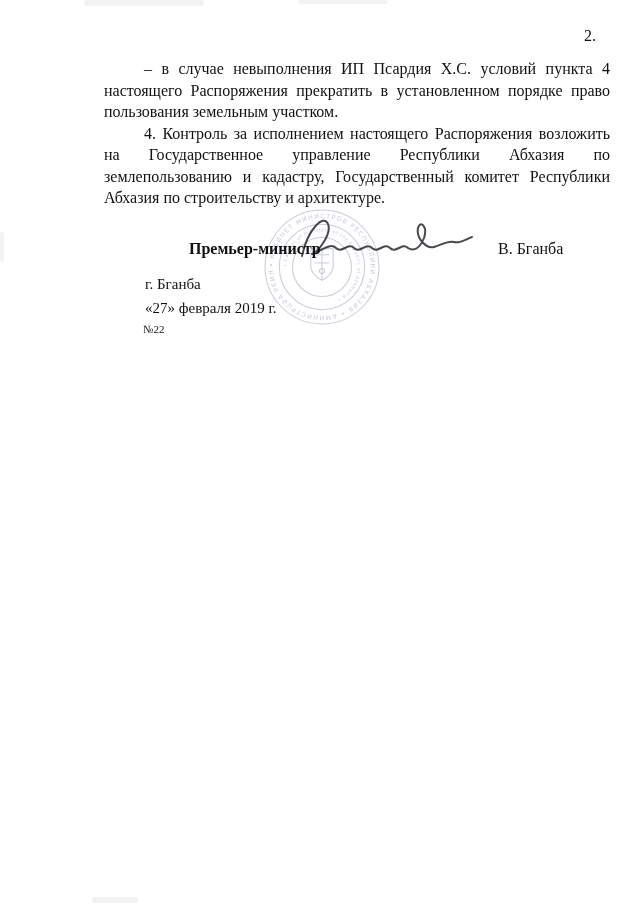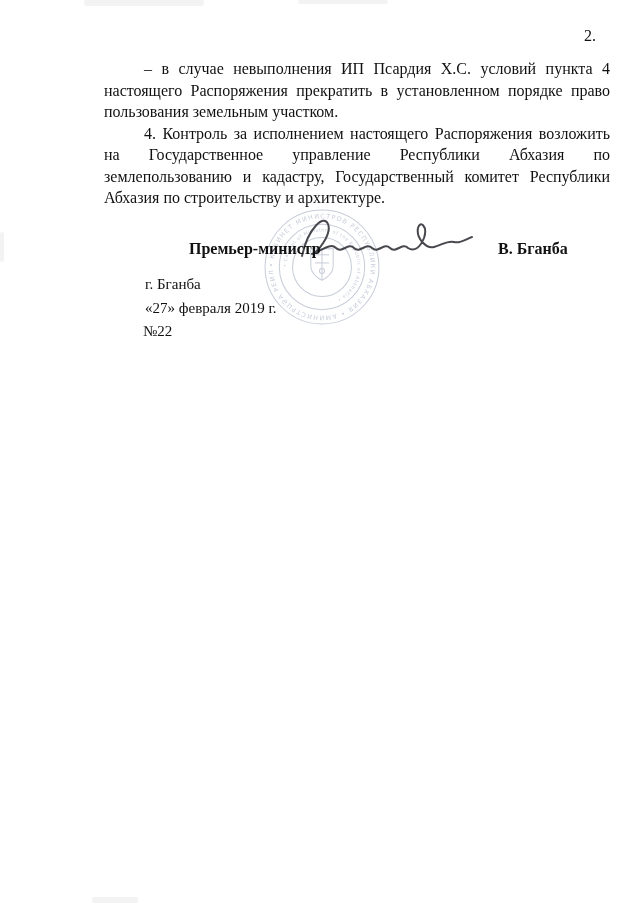--- a/index.html
+++ b/index.html
@@ -41,40 +41,40 @@
     left: 145px;
     font-size: 16px;
     font-weight: bold;
     margin-left: 44px;
   }
   .sign-name {
     position: absolute;
     top: 240px;
     left: 498px;
     font-size: 16px;
-    font-weight: bold;
+    font-weight: normal;
     text-align: right;
   }
   .footer-city {
     position: absolute;
     top: 276px;
     left: 145px;
     font-size: 15px;
   }
   .footer-date {
     position: absolute;
     top: 300px;
     left: 145px;
     font-size: 15px;
   }
   .footer-number {
     position: absolute;
     top: 323px;
     left: 143px;
-    font-size: 15px;
+    font-size: 11px;
   }
   .seal-svg {
     position: absolute;
     left: 261px;
     top: 206px;
     width: 122px;
     height: 122px;
     opacity: 0.55;
   }
   .seal-stroke {

